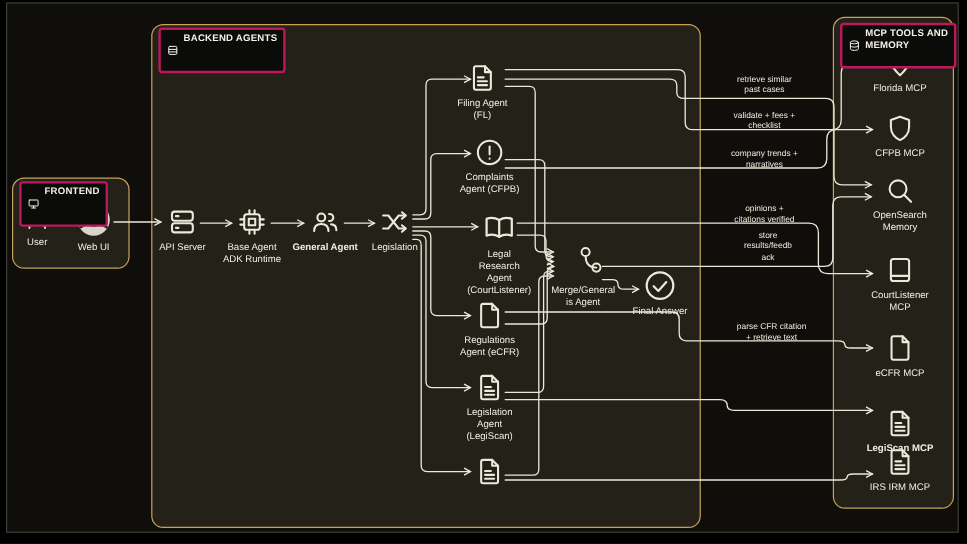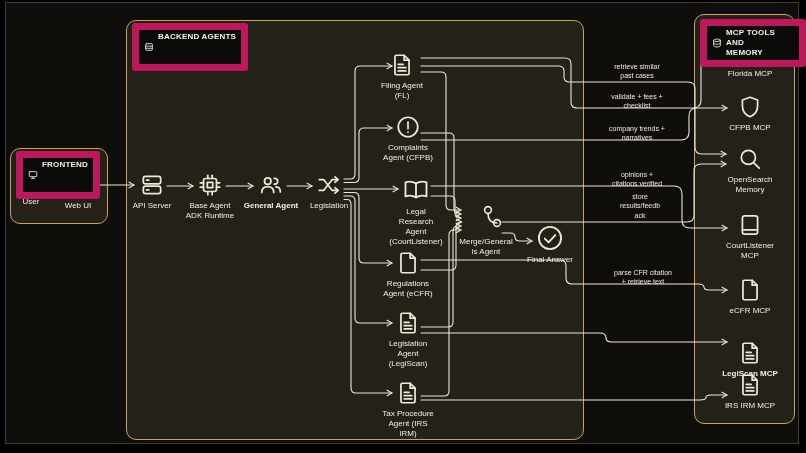--- a/index.html
+++ b/index.html
@@ -13,21 +13,21 @@
   }
   .gbox{
     position:absolute;border:1px solid #c9a25a;border-radius:10px;
     background:#232118;box-sizing:border-box;z-index:1;
   }
   #frontend-box{left:10px;top:148px;width:98px;height:76px;}
   #backend-box{left:126px;top:20px;width:458px;height:420px;}
   #mcp-box{left:694px;top:14px;width:101px;height:410px;}
   .chip{
     position:absolute;display:flex;align-items:flex-start;gap:4px;
-    background:#0b0b09;border:7px solid #be185d;border-radius:3px;
+    background:#0b0b09;border:2px solid #be185d;border-radius:3px;
     padding:2px 5px;color:#f4f1e6;font-size:8px;font-weight:700;line-height:1.25;
     white-space:pre-line;z-index:6;letter-spacing:.2px;
   }
   .chip .cicon{flex:0 0 auto;margin-top:0px;}
   .node{
     position:absolute;display:flex;flex-direction:column;align-items:center;
     gap:3px;z-index:4;text-align:center;
   }
   .nlabel{
     font-size:8px;line-height:1.25;color:#f2eee2;white-space:pre-line;
@@ -271,23 +271,20 @@
 <div class="node" style="left:366px;top:380px;width:84px;">
   <span class="icon">
     <svg width="26" height="26" viewBox="0 0 24 24" stroke="#ece8da" stroke-width="1.6" fill="none" stroke-linecap="round" stroke-linejoin="round">
         <path d="M14,3 H7 Q5.5,3 5.5,4.5 V19.5 Q5.5,21 7,21 H17 Q18.5,21 18.5,19.5 V7.5 Z"></path>
         <path d="M14,3 V7.5 H18.5"></path>
         <line x1="8.5" y1="11.5" x2="13" y2="11.5"></line>
         <line x1="8.5" y1="14.5" x2="15.5" y2="14.5"></line>
         <line x1="8.5" y1="17.5" x2="15.5" y2="17.5"></line>
       </svg>
   </span>
-  <span class="nlabel">Tax Procedure
-Agent (IRS
-IRM)</span>
 </div>
 
 <div class="node" style="left:450px;top:202px;width:72px;">
   <span class="icon">
     <svg width="32" height="32" viewBox="0 0 32 32" stroke="#ece8da" stroke-width="1.6" fill="none" stroke-linecap="round" stroke-linejoin="round">
         <circle cx="18" cy="8" r="3.4"></circle>
         <path d="M18,11.4 Q18,21 27,21"></path>
         <circle cx="27" cy="24.4" r="3.4" transform="translate(0,-3.4)"></circle>
         <circle cx="27" cy="21" r="3.4" display="none"></circle>
       </svg>

